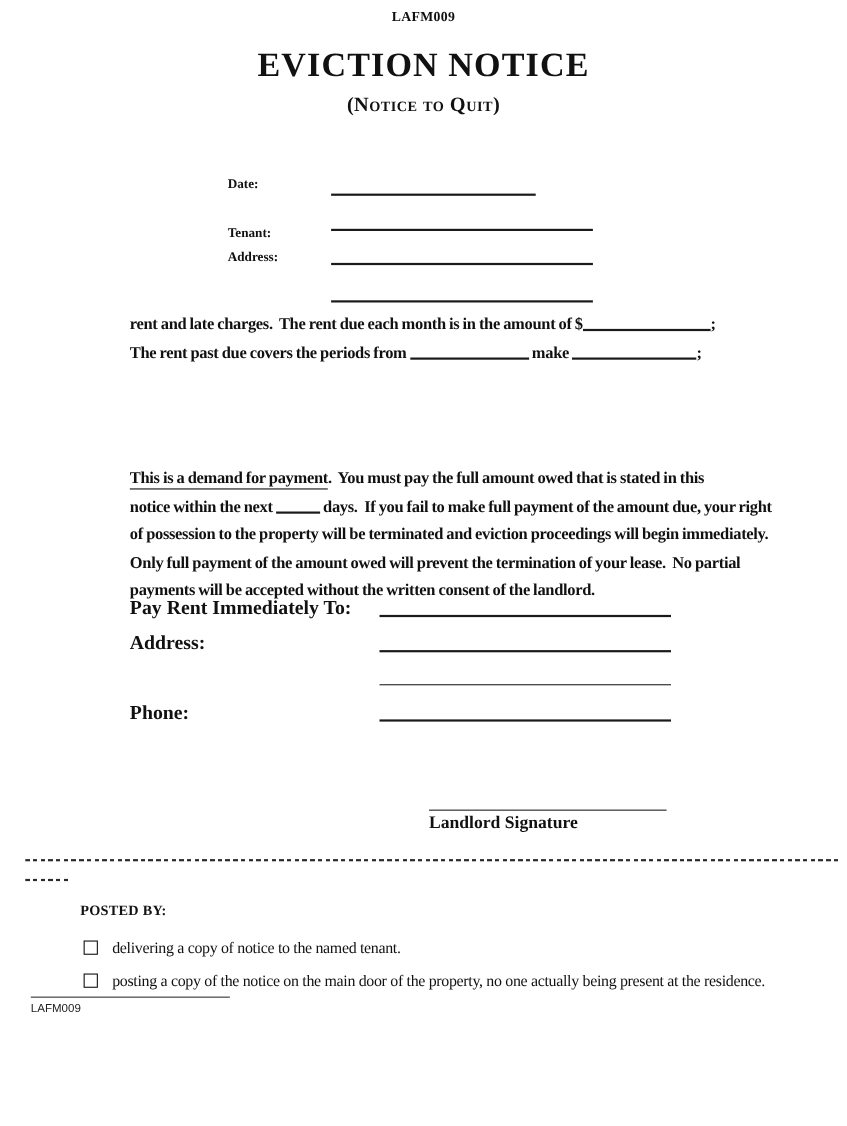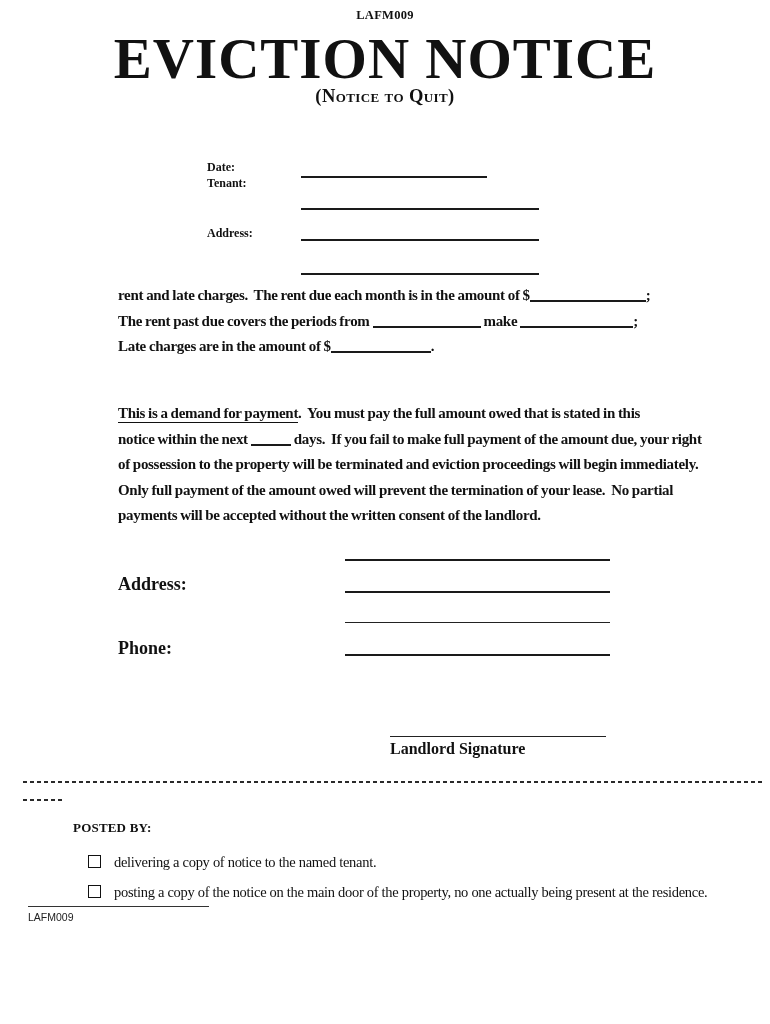--- a/index.html
+++ b/index.html
@@ -9,79 +9,79 @@
     margin:0 auto;
     background:#ffffff;
     font-family:"Liberation Serif","DejaVu Serif",serif;
     color:#111111;
     overflow:hidden;
   }
   .abs{position:absolute;}
   .center{left:0;right:0;text-align:center;}
 
   .form-code-top{top:8px;font-size:12.5px;font-weight:bold;letter-spacing:0.3px;}
-  .doc-title{top:33px;font-size:57px;font-weight:bold;letter-spacing:1px;line-height:52px;margin:0;}
+  .doc-title{top:33px;font-size:31px;font-weight:bold;letter-spacing:1px;line-height:52px;margin:0;}
   .doc-subtitle{top:86px;font-size:18.5px;font-weight:bold;font-variant:small-caps;letter-spacing:0.4px;}
 
   .fld-label{left:207px;font-size:12px;font-weight:bold;line-height:22px;}
   .rule{height:0;border-top:2px solid #1a1a1a;}
   .rule-thin{height:0;border-top:1.5px solid #222;}
 
   .para{left:118px;font-size:15px;font-weight:bold;line-height:25.6px;letter-spacing:-0.3px;word-spacing:-0.5px;}
   .para .ln{white-space:pre;}
   .blank{display:inline-block;border-bottom:2px solid #1a1a1a;height:13px;vertical-align:-2px;}
   .u-lead{border-bottom:1.6px solid #111;padding-bottom:1px;}
 
   .pay-label{left:118px;font-size:18px;font-weight:bold;line-height:22px;}
 
   .sig-label{left:390px;font-size:16px;font-weight:bold;}
 
   .dashes{height:2px;background:repeating-linear-gradient(90deg,#2a2a2a 0 4px,transparent 4px 7px);}
 
   .posted-heading{left:73px;font-size:13px;font-weight:bold;letter-spacing:0.2px;}
-  .opt-row{left:88px;display:flex;align-items:flex-start;font-size:14.5px;letter-spacing:-0.3px;}
+  .opt-row{left:76px;display:flex;align-items:flex-start;font-size:14.5px;letter-spacing:-0.3px;}
   .cbx{flex:0 0 auto;width:11px;height:11px;border:1.7px solid #111;margin-top:2px;margin-right:13px;background:#fff;}
   .opt-text{white-space:pre;line-height:18px;}
 
   .footer-rule{left:28px;top:906px;width:181px;height:0;border-top:1.5px solid #333;}
   .footer-code{left:28px;top:911px;font-size:10.5px;font-family:"Liberation Sans","DejaVu Sans",sans-serif;color:#222;}
 </style>
 </head>
 <body>
 
 <div class="page">
 
   <div class="abs center form-code-top">LAFM009</div>
   <div class="abs center doc-title">EVICTION NOTICE</div>
   <div class="abs center doc-subtitle">(Notice to Quit)</div>
 
   <div class="abs fld-label" style="top:156px;">Date:</div>
   <div class="abs rule" style="top:176px;left:301px;width:186px;"></div>
 
-  <div class="abs fld-label" style="top:172px;">Tenant:</div>
+  <div class="abs fld-label" style="top:200px;">Tenant:</div>
   <div class="abs rule" style="top:208px;left:301px;width:238px;"></div>
 
   <div class="abs fld-label" style="top:222px;">Address:</div>
   <div class="abs rule" style="top:239px;left:301px;width:238px;"></div>
   <div class="abs rule" style="top:273px;left:301px;width:238px;"></div>
 
   <div class="abs para" style="top:283px;">
     <div class="ln"><span>rent and late charges.  The rent due each month is in the amount of $</span><span class="blank" style="width:116px;"></span><span>;</span></div>
     <div class="ln"><span>The rent past due covers the periods from </span><span class="blank" style="width:108px;"></span><span> make </span><span class="blank" style="width:113px;"></span><span>;</span></div>
-    <div class="ln"><span>Late charges are in the amount of $</span><span class="blank" style="width:100px;"></span><span>.</span></div>
   </div>
 
-  <div class="abs para" style="top:401px;">
+  <div class="abs para" style="top:423px;">
     <div class="ln"><span class="u-lead">This is a demand for payment</span><span>.  You must pay the full amount owed that is stated in this</span></div>
     <div class="ln"><span>notice within the next </span><span class="blank" style="width:40px;"></span><span> days.  If you fail to make full payment of the amount due, your right</span></div>
     <div class="ln">of possession to the property will be terminated and eviction proceedings will begin immediately.</div>
     <div class="ln">Only full payment of the amount owed will prevent the termination of your lease.  No partial</div>
     <div class="ln">payments will be accepted without the written consent of the landlord.</div>
   </div>
 
+  <div class="abs pay-label" style="top:541px;">Pay Rent Immediately To:</div>
   <div class="abs rule" style="top:559px;left:345px;width:265px;"></div>
 
   <div class="abs pay-label" style="top:573px;">Address:</div>
   <div class="abs rule" style="top:591px;left:345px;width:265px;"></div>
   <div class="abs rule-thin" style="top:622px;left:345px;width:265px;"></div>
 
   <div class="abs pay-label" style="top:637px;">Phone:</div>
   <div class="abs rule" style="top:654px;left:345px;width:265px;"></div>
 
   <div class="abs rule-thin" style="top:736px;left:390px;width:216px;"></div>

